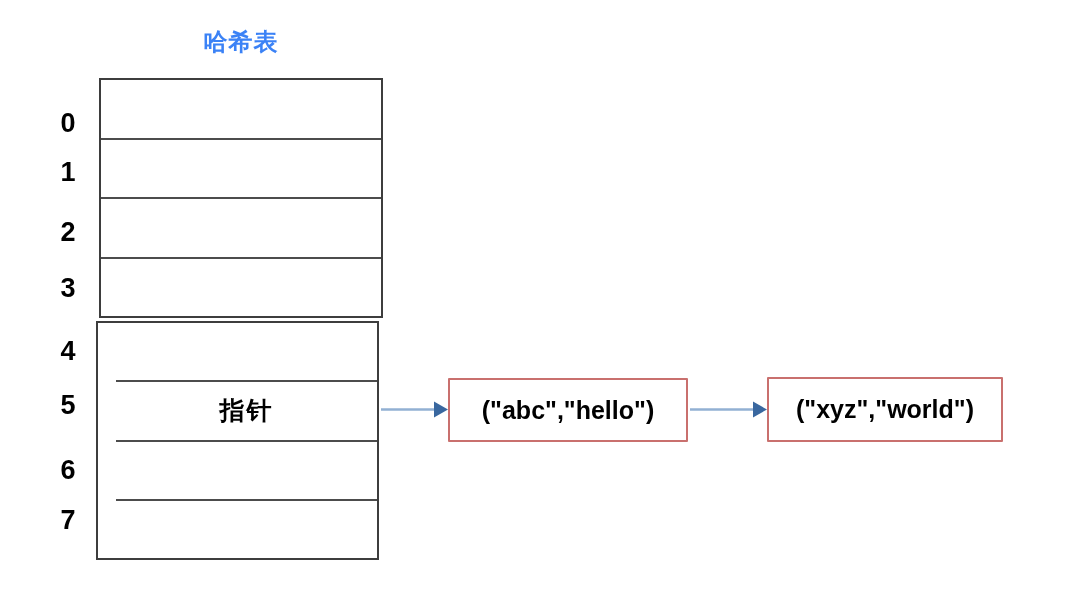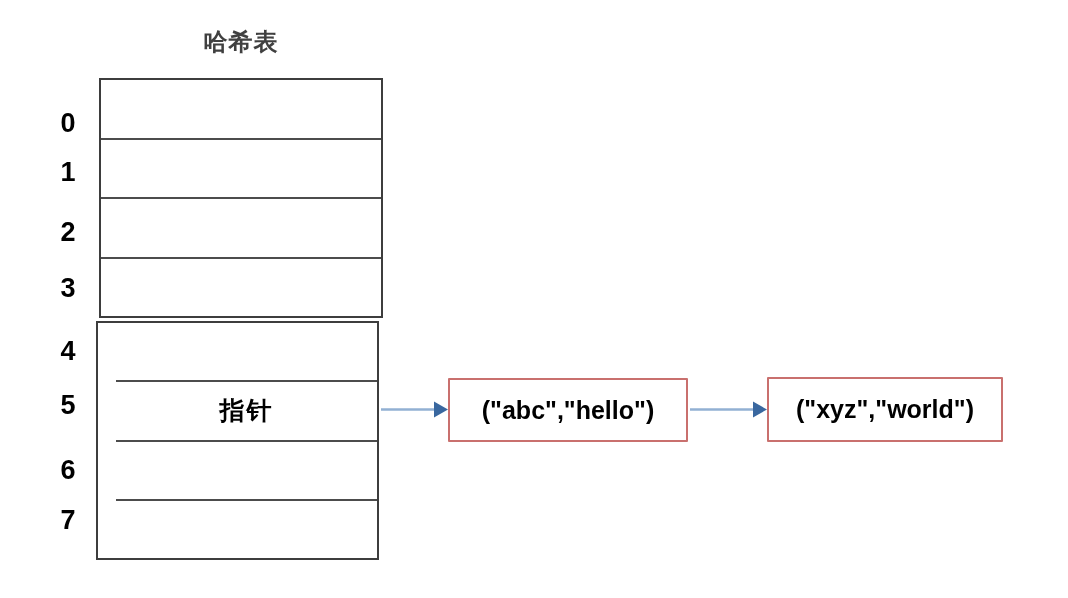--- a/index.html
+++ b/index.html
@@ -16,21 +16,21 @@
     overflow: hidden;
   }
   .diagram-title {
     position: absolute;
     left: 141px;
     top: 26px;
     width: 200px;
     text-align: center;
     font-size: 24px;
     font-weight: bold;
-    color: #404040;
+    color: #3b82f6;
     letter-spacing: 1px;
   }
   .table-section {
     position: absolute;
     box-sizing: border-box;
     border: 2px solid #3d3d3d;
     background: #ffffff;
     display: flex;
     flex-direction: column;
   }

